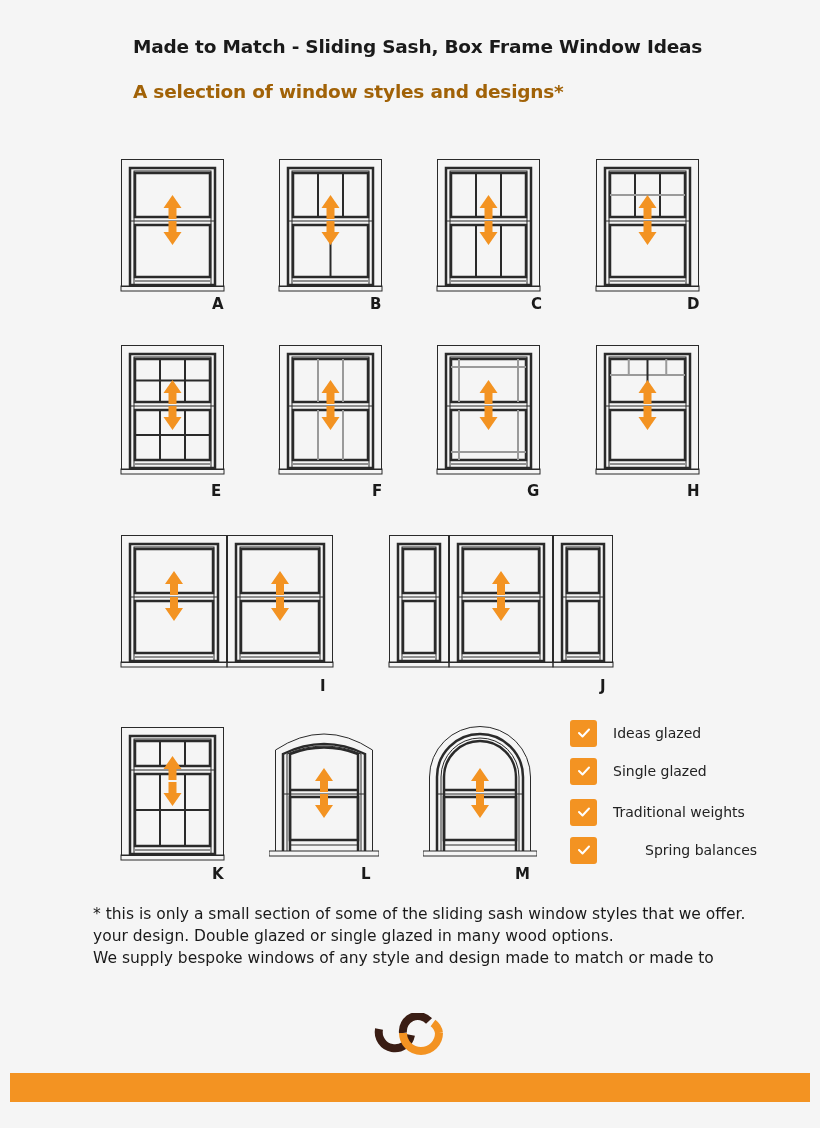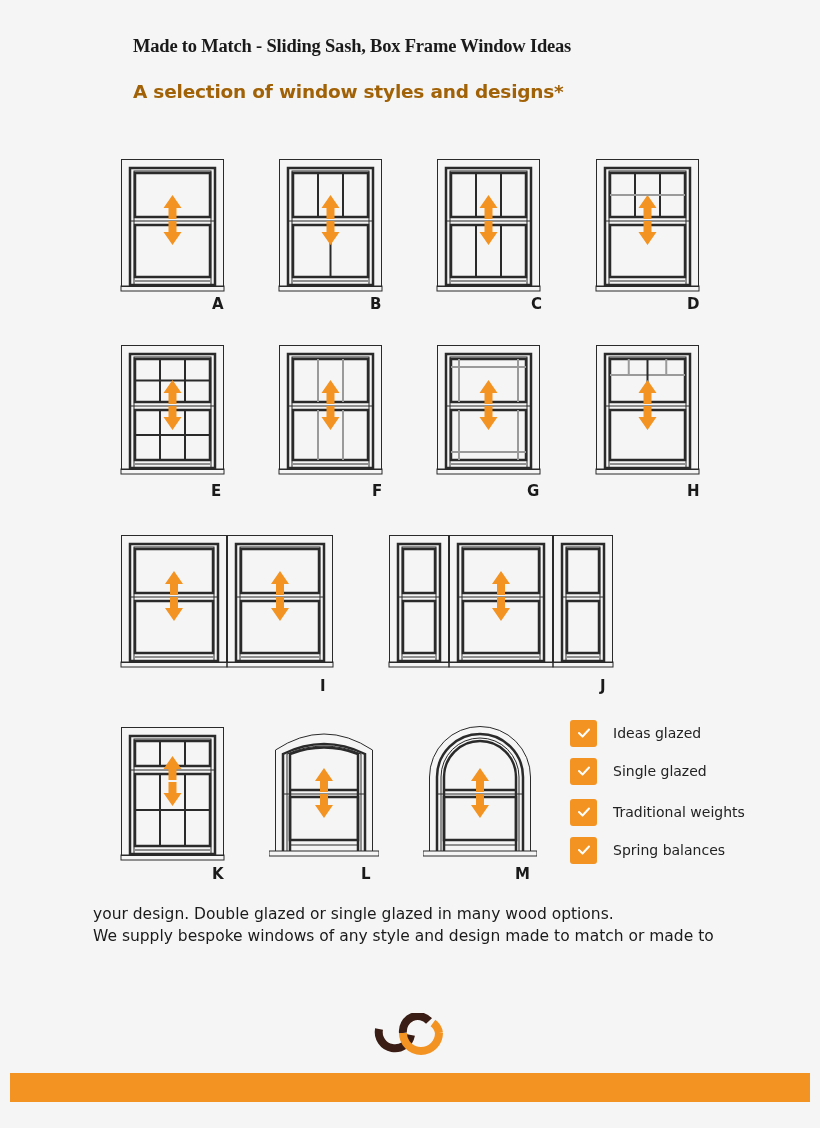--- a/index.html
+++ b/index.html
@@ -1,18 +1,18 @@
 <!DOCTYPE html>
 <html><head>
 <meta charset="utf-8">
 <style>
   html,body{margin:0;padding:0;}
   body{width:820px;height:1128px;background:#f5f5f5;position:relative;overflow:hidden;font-family:"DejaVu Sans","Liberation Sans",sans-serif;color:#1a1a1a;}
   .abs{position:absolute;}
-  #title{left:133px;top:36px;font-size:18.5px;font-weight:bold;letter-spacing:-0.2px;white-space:nowrap;font-family:Liberation Serif, serif;}
+  #title{left:133px;top:36px;font-size:18.5px;font-weight:bold;letter-spacing:-0.2px;white-space:nowrap;}
   #subtitle{left:133px;top:81px;font-size:18.5px;font-weight:bold;color:#a16207;letter-spacing:-0.2px;white-space:nowrap;}
   .win{position:absolute;}
   .win svg{display:block;}
   .wlabel{position:absolute;font-weight:bold;font-size:15px;color:#1a1a1a;}
   .legend-item{position:absolute;left:570px;display:flex;align-items:center;height:28px;}
   .chk{width:27px;height:27px;background:#f39322;border-radius:3px;display:flex;align-items:center;justify-content:center;}
   .legend-text{margin-left:16px;font-size:14px;color:#222;white-space:nowrap;}
   #footnote{left:93px;top:903px;width:680px;font-size:15.5px;line-height:22px;color:#1a1a1a;}
   #footnote div{white-space:nowrap;}
   #logo{left:373px;top:1013px;}
@@ -341,31 +341,32 @@
     <span class="legend-text">Single glazed</span>
   </div>
   <div class="legend-item" style="top:798px;text-align:right;">
     <span class="chk">
         <svg width="14" height="12" viewBox="0 0 14 12">
           <path d="M2 6 L5.5 9.5 L12 2.5" stroke="#fff" stroke-width="2" fill="none" stroke-linecap="round" stroke-linejoin="round"></path>
         </svg>
       </span>
     <span class="legend-text">Traditional weights</span>
   </div>
-  <div class="legend-item" style="top:836px;">
+  <div class="legend-item" style="top:836px;gap:32px;">
     <span class="chk">
         <svg width="14" height="12" viewBox="0 0 14 12">
           <path d="M2 6 L5.5 9.5 L12 2.5" stroke="#fff" stroke-width="2" fill="none" stroke-linecap="round" stroke-linejoin="round"></path>
         </svg>
       </span>
     <span class="legend-text">Spring balances</span>
   </div>
 </div>
 
 <div id="footnote" class="abs">
+  <div>* this is only a small section of some of the sliding sash window styles that we offer.</div>
   <div>your design. Double glazed or single glazed in many wood options.</div>
   <div>We supply bespoke windows of any style and design made to match or made to</div>
 </div>
 
 <div id="logo" class="abs">
   <svg width="74" height="44" viewBox="0 0 74 44">
     <path d="M6 16 A16 16 0 0 0 38 22" stroke="#3a1d14" stroke-width="8" fill="none"></path>
     <path d="M30 20 A15 15 0 0 1 56 8" stroke="#3a1d14" stroke-width="8" fill="none"></path>
     <path d="M30 20 A15 15 0 0 0 66 20" stroke="#f39322" stroke-width="8" fill="none"></path>
     <path d="M66 20 A15 15 0 0 0 60 10" stroke="#f39322" stroke-width="8" fill="none"></path>

